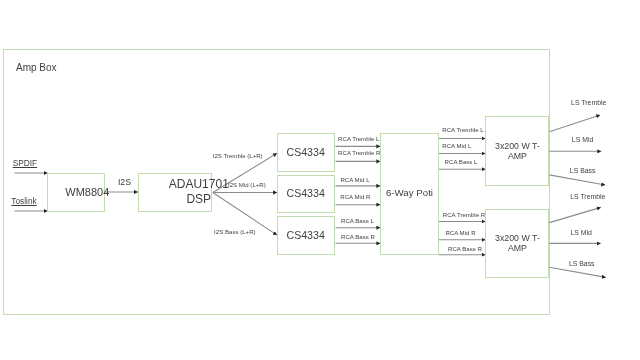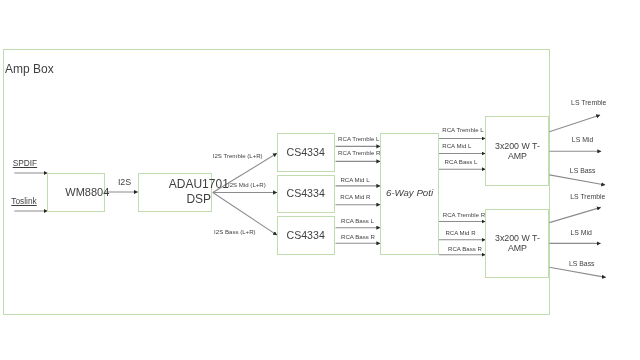--- a/index.html
+++ b/index.html
@@ -16,21 +16,21 @@
   .lbl{position:absolute;white-space:nowrap;color:#3f3f3f;line-height:1;}
   .edge-label{font-size:6.1px;}
   .out-label{font-size:6.9px;}
 </style>
 </head>
 <body>
 
 <div id="stage">
 
   <div class="box" style="left: 3.3px; top: 48.9px; width: 546.6px; height: 266.2px; border-color: rgb(193, 221, 175);"></div>
-  <div class="lbl" style="left: 5px; top: 62.9px; font-size: 12px;">Amp Box</div>
+  <div class="lbl" style="left: 16px; top: 62.9px; font-size: 10px;">Amp Box</div>
 
   <svg id="wires" viewBox="0 0 640 360">
     <defs>
       <marker id="ah" markerWidth="3.9" markerHeight="4.3" refX="3.9" refY="2.15" orient="auto" markerUnits="userSpaceOnUse">
         <path d="M0,0 L3.9,2.15 L0,4.3 z" fill="#262626"></path>
       </marker>
     </defs>
     <g id="wire-group" fill="none" marker-end="url(#ah)" shape-rendering="geometricPrecision" stroke="#8c8c8c" stroke-width="1.1">
         <line x1="14.4" y1="173" x2="47.5" y2="173"></line>
         <line x1="14.4" y1="211" x2="47.5" y2="211"></line>
@@ -74,21 +74,21 @@
       </div>
       <div class="box" style="left: 276.7px; top: 174.6px; width: 57.9px; height: 38.1px; border-color: rgb(193, 221, 175);"></div>
       <div class="boxlabel" style="left: 276.7px; top: 174.7px; width: 57.9px; height: 38.1px; font-size: 10.6px;">
         <span>CS4334</span>
       </div>
       <div class="box" style="left: 276.7px; top: 216.3px; width: 57.9px; height: 38.4px; border-color: rgb(193, 221, 175);"></div>
       <div class="boxlabel" style="left: 276.7px; top: 216.7px; width: 57.9px; height: 38.4px; font-size: 10.6px;">
         <span>CS4334</span>
       </div>
       <div class="box" style="left: 380.2px; top: 133.4px; width: 58.6px; height: 121.3px; border-color: rgb(193, 221, 175);"></div>
-      <div class="boxlabel" style="left: 380.2px; top: 132.3px; width: 58.6px; height: 121.3px; font-size: 9.7px; font-style: italic;">
+      <div class="boxlabel" style="left: 380.2px; top: 132.3px; width: 58.6px; height: 121.3px; font-size: 9.7px;">
         <span>6-Way Poti</span>
       </div>
       <div class="box" style="left: 485.4px; top: 116.4px; width: 64.1px; height: 69.2px; border-color: rgb(193, 221, 175);"></div>
       <div class="boxlabel" style="left: 485.4px; top: 116.4px; width: 64.1px; height: 69.2px; font-size: 8.8px; line-height: 1.15;">
         <span style="width: 46px;">3x200 W T-AMP</span>
       </div>
       <div class="box" style="left: 485.4px; top: 208.5px; width: 64.1px; height: 69.1px; border-color: rgb(193, 221, 175);"></div>
       <div class="boxlabel" style="left: 485.4px; top: 208.5px; width: 64.1px; height: 69.1px; font-size: 8.8px; line-height: 1.15;">
         <span style="width: 46px;">3x200 W T-AMP</span>
       </div>

